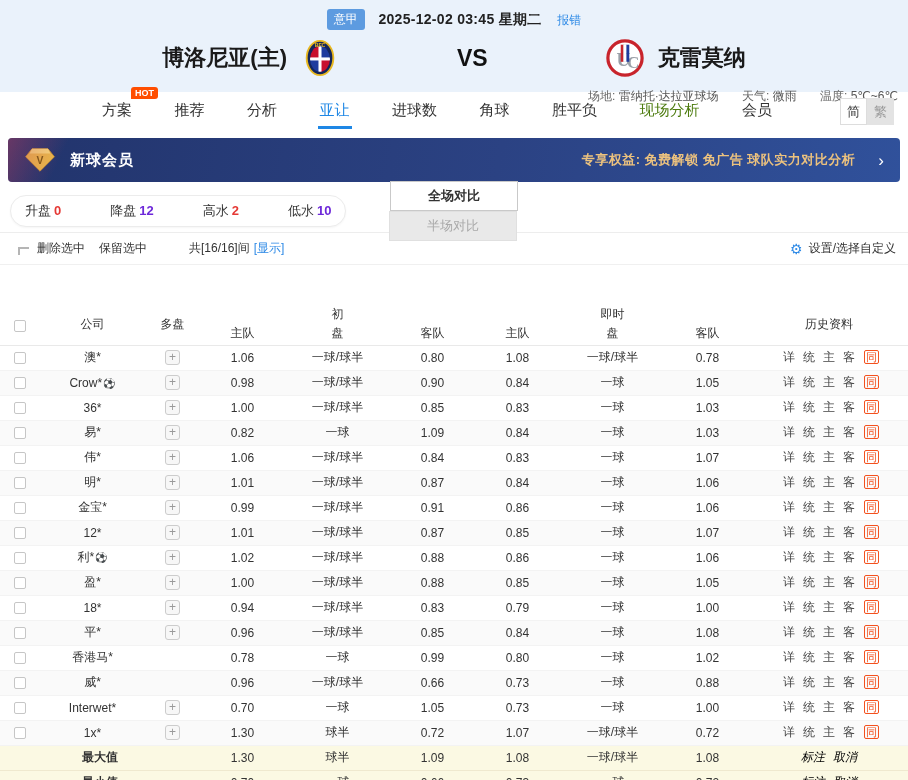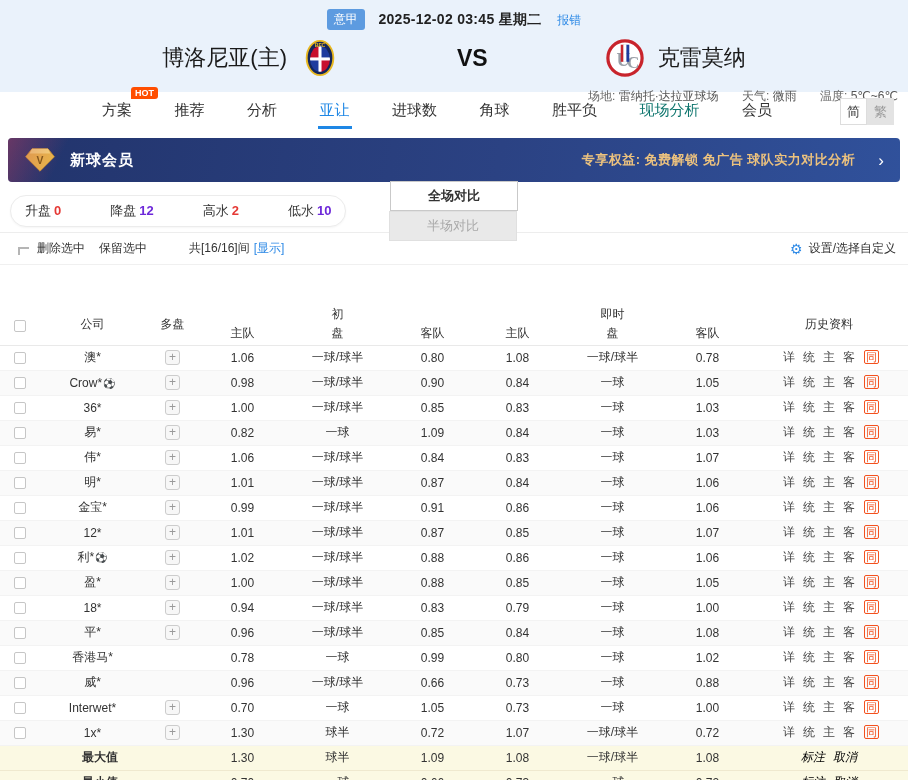--- a/index.html
+++ b/index.html
@@ -12,35 +12,35 @@
   .page { background:#fff; }
 
   
   .match-header { background:#eaf2fb; height:92px; padding-top:9px; }
   .mh-top { text-align:center; font-size:13px; color:#222; }
   .league-badge { display:inline-block; background:#5d9be0; color:#fff; font-size:12px;
     padding:2px 7px; border-radius:3px; margin-right:10px; vertical-align:1px; }
   .mh-date { font-weight:bold; font-size:14px; letter-spacing:.3px; }
   .report-link { color:#2e8ae6; font-size:12px; margin-left:12px; cursor:pointer; }
   .mh-main { display:flex; align-items:center; justify-content:center; margin-top:7px; height:42px; }
-  .team-name { font-size:22px; font-weight:normal; color:#1a1a1a; }
+  .team-name { font-size:22px; font-weight:bold; color:#1a1a1a; }
   .team-logo { width:38px; height:38px; }
   .home-block { display:flex; align-items:center; gap:14px; }
   .away-block { display:flex; align-items:center; gap:14px; }
   .vs { font-size:23px; font-weight:900; color:#111; margin:0 118px; }
   .mh-info { text-align:right; font-size:12px; color:#555; margin-top:9px; }
   .mh-info .lbl { color:#666; }
   .mh-info span.seg { margin:0 10px; }
 
   
   .nav-bar { background:#fff; height:38px; display:flex; align-items:center; padding:0 14px; }
   .nav-tabs { flex:1; display:flex; justify-content:space-between; margin:0 66px 0 86px; }
   .tab { position:relative; font-size:15px; color:#333; padding:8px 2px 9px; cursor:pointer; white-space:nowrap; }
   .tab.active { color:#1e87e5; border-bottom:3px solid #1e87e5; padding-bottom:6px; }
-  .tab.highlight { color:#0f766e; }
+  .tab.highlight { color:#4d7c0f; }
   .hot-badge { position:absolute; top:-6px; right:-24px; background:#ff4e00; color:#fff;
     font-size:9px; font-weight:bold; padding:1px 4px; border-radius:3px 3px 3px 0; }
   .lang-toggle { display:flex; }
   .lang-btn { width:27px; height:27px; line-height:25px; text-align:center; font-size:13px; cursor:pointer; }
   .lang-btn.active { background:#fff; border:1px solid #ddd; color:#333; }
   .lang-btn.inactive { background:#e3e3e3; color:#999; border:1px solid #e3e3e3; }
 
   
   .vip-banner { margin:8px; height:44px; border-radius:4px; position:relative; overflow:hidden;
     background:linear-gradient(100deg,#22346c 0%,#2b4283 55%,#30519b 100%);

